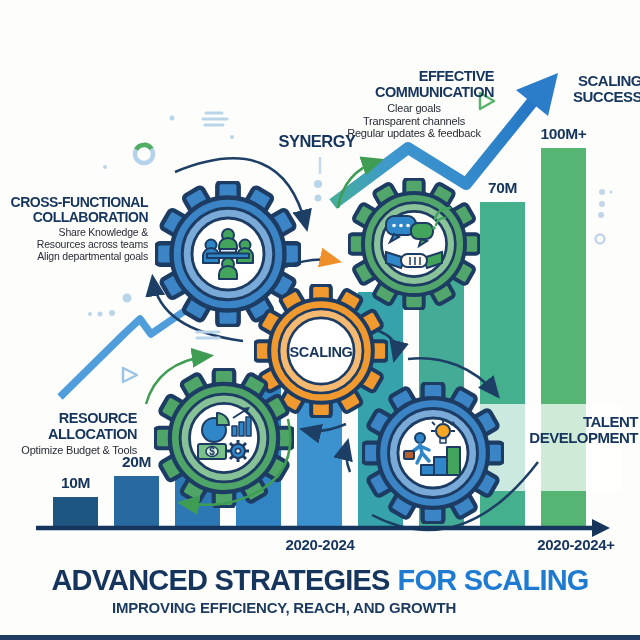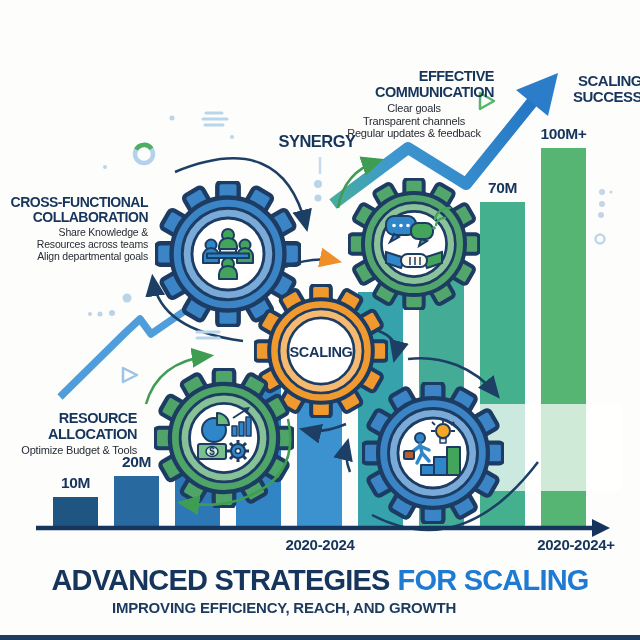--- a/index.html
+++ b/index.html
@@ -268,20 +268,22 @@
     <div class="hd">SUCCESS</div>
   </div>
 
   <div class="abs t-right" id="resource-block">
     <div class="hd">RESOURCE</div>
     <div class="hd">ALLOCATION</div>
     <div class="sub">Optimize Budget &amp; Tools</div>
   </div>
 
   <div class="abs t-left" id="talent-block">
+    <div class="hd">TALENT</div>
+    <div class="hd">DEVELOPMENT</div>
   </div>
 
   <div class="abs" id="synergy-label">SCALING</div>
 
   <div class="year-label" id="year-left">2020-2024</div>
   <div class="year-label" id="year-right">2020-2024+</div>
 
   <div class="abs" id="title-block">
     <span id="title-main">ADVANCED STRATEGIES</span><span id="title-highlight">FOR SCALING</span>
   </div>

